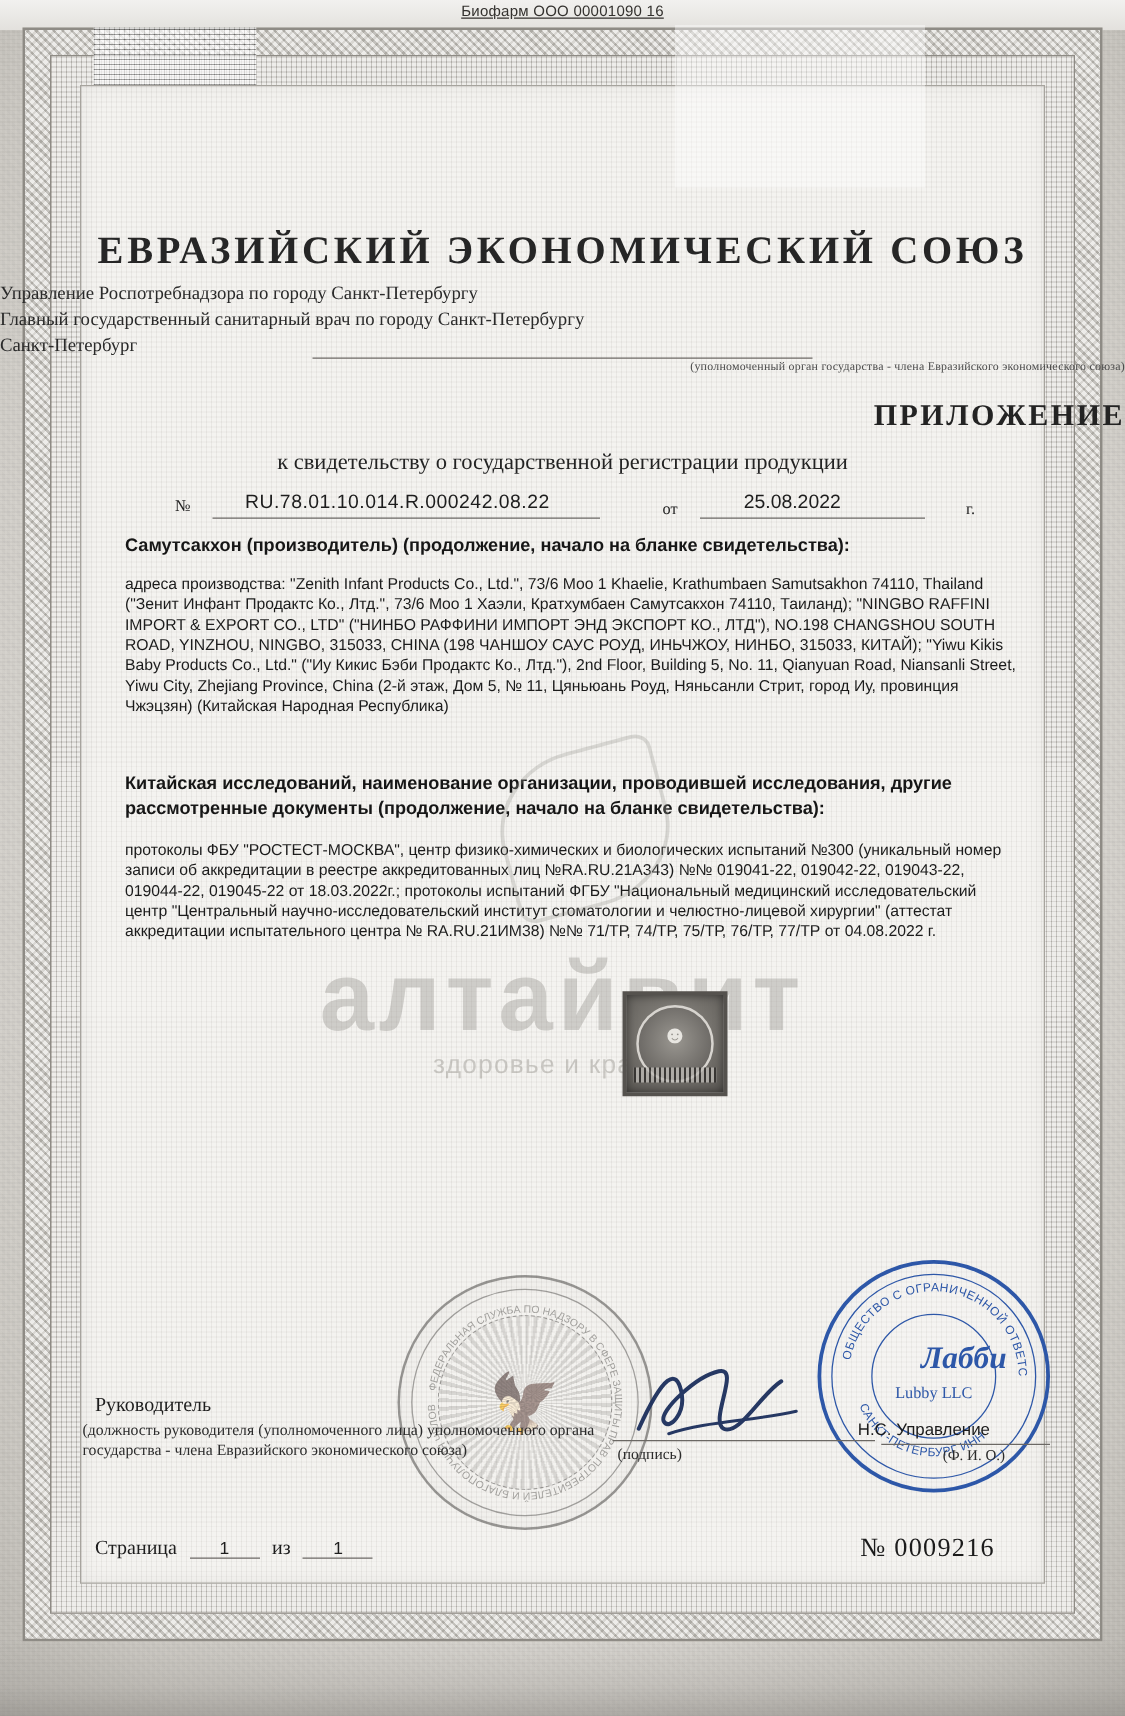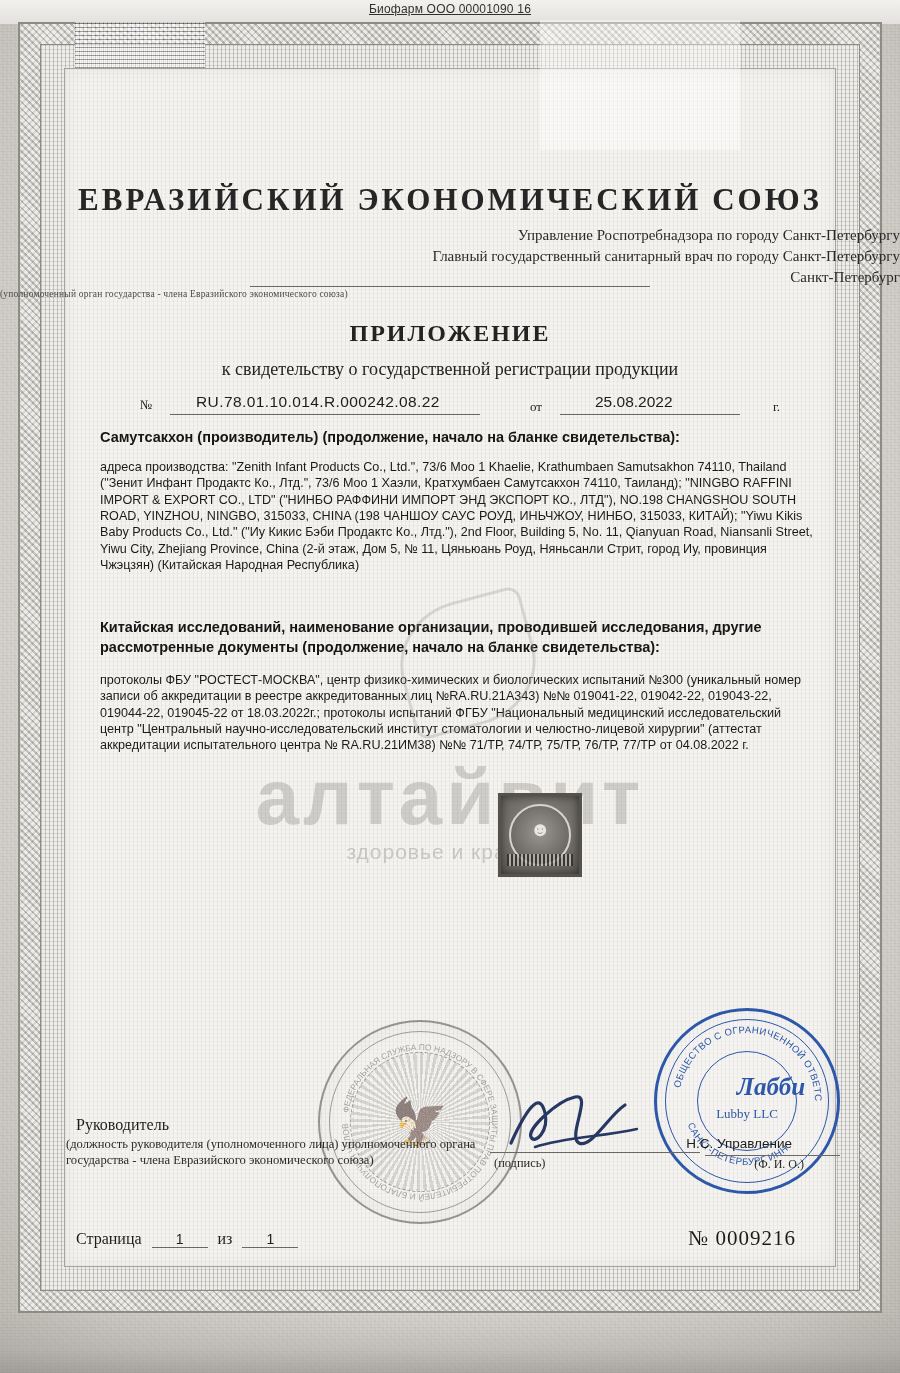--- a/index.html
+++ b/index.html
@@ -106,48 +106,48 @@
     text-align: center;
     font-family: "Liberation Serif", serif;
     font-size: 31px;
     font-weight: bold;
     letter-spacing: 3px;
     color: #262626;
   }
   .org-line1, .org-line2, .org-line3 {
     position: absolute;
     left: 0; right: 0;
-    text-align: right;
+    text-align: left;
     font-family: "Liberation Serif", serif;
     font-size: 15px;
     color: #2a2a2a;
   }
   .org-line1 { top: 227px; }
   .org-line2 { top: 248px; }
   .org-line3 { top: 269px; }
   .org-note {
     position: absolute;
     top: 289px; left: 0; right: 0;
-    text-align: left;
+    text-align: right;
     font-family: "Liberation Serif", serif;
     font-size: 9.5px;
     color: #4b4b4b;
     letter-spacing: .2px;
   }
   .rule {
     position: absolute;
     left: 250px; right: 250px;
     top: 286px;
     border-top: 1px solid #6d6a66;
   }
 
   .title-annex {
     position: absolute;
     top: 320px; left: 0; right: 0;
-    text-align: center;
+    text-align: right;
     font-family: "Liberation Serif", serif;
     font-size: 24px;
     font-weight: bold;
     letter-spacing: 2px;
     color: #232323;
   }
   .subtitle-annex {
     position: absolute;
     top: 359px; left: 0; right: 0;
     text-align: center;

